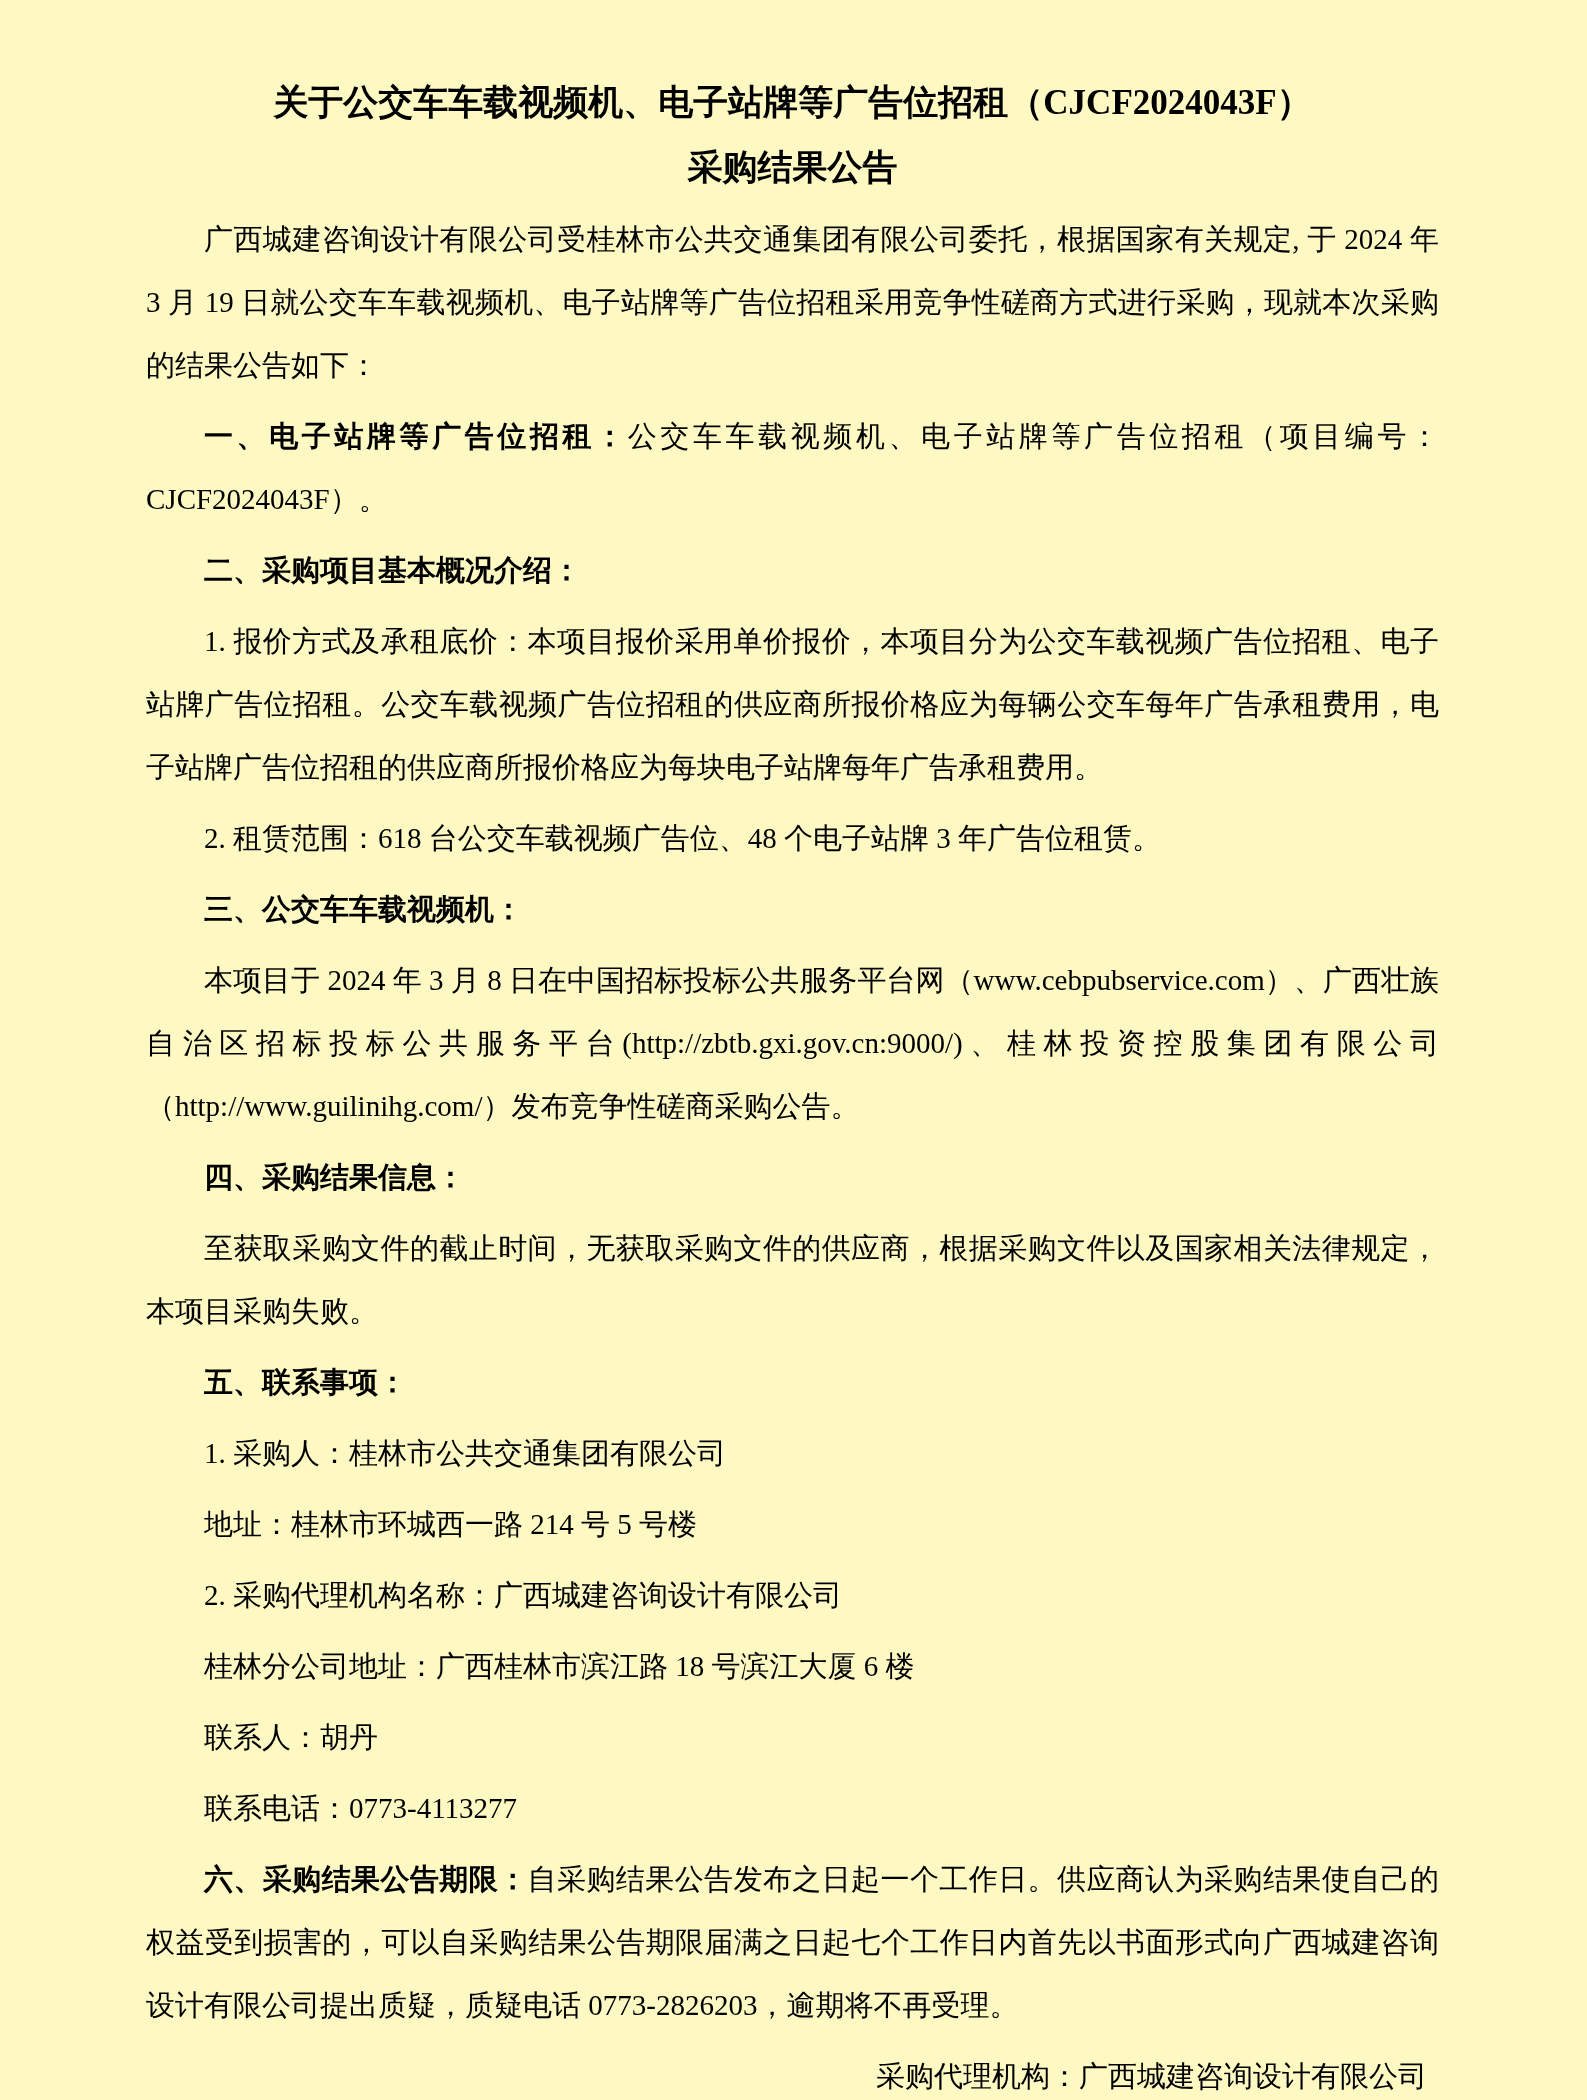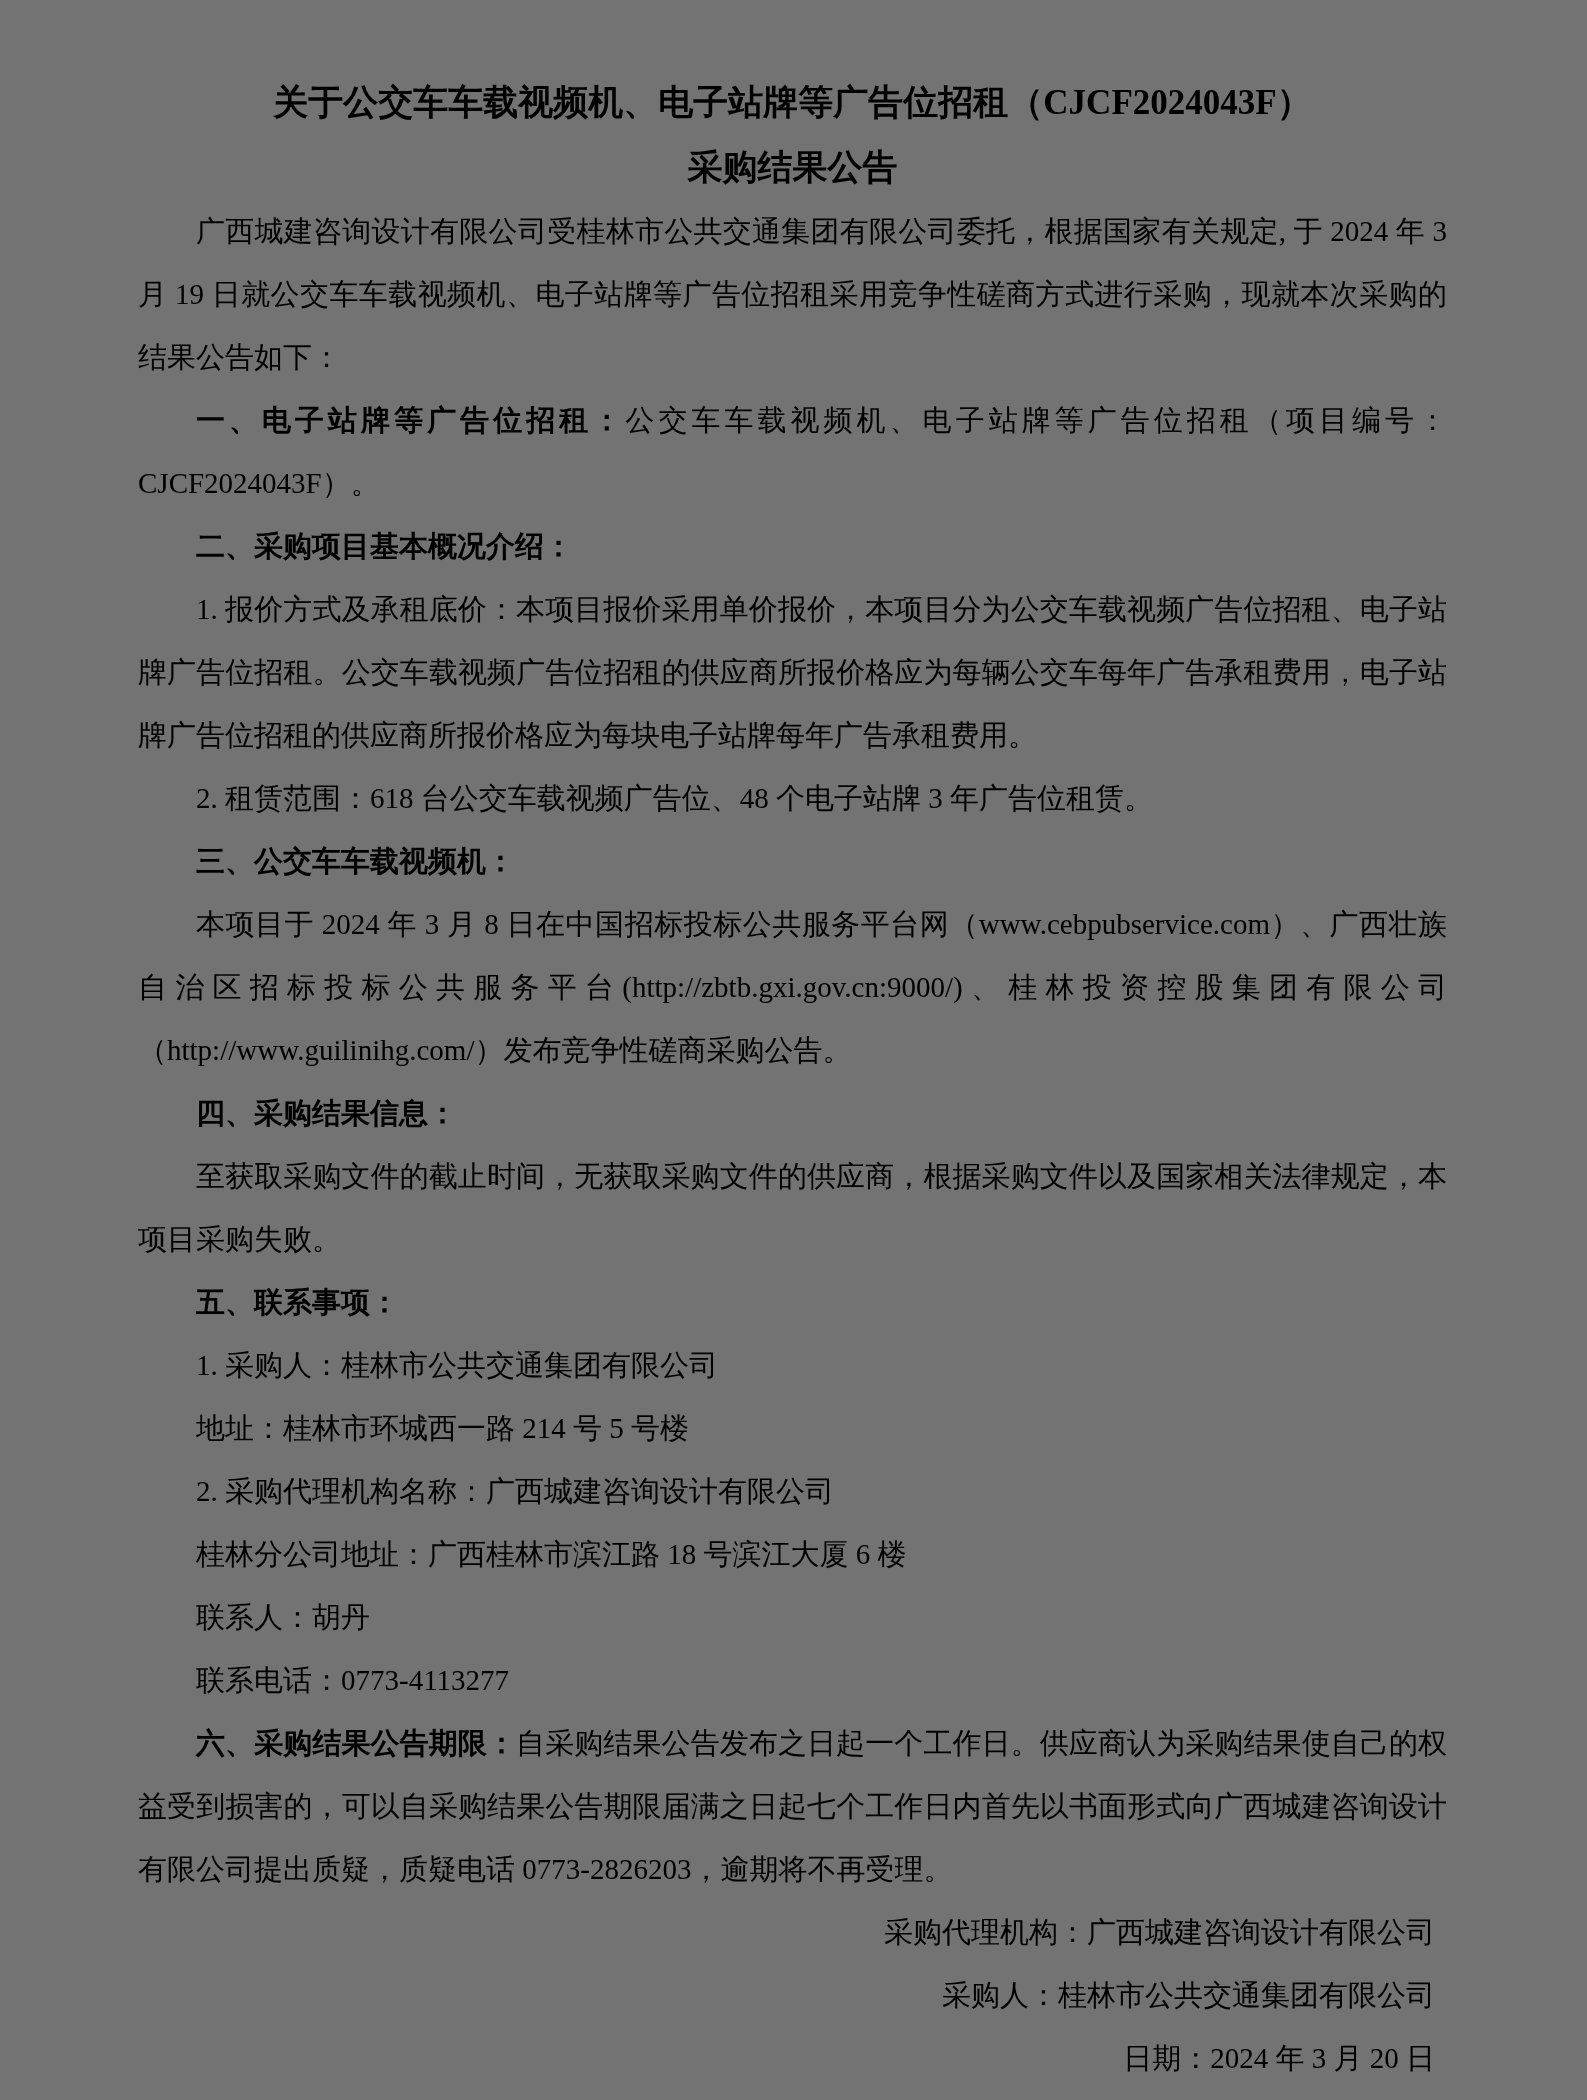--- a/index.html
+++ b/index.html
@@ -5,37 +5,37 @@
     html, body {
       margin: 0;
       padding: 0;
       background: #ffffff;
     }
     .page {
       position: relative;
       width: 1587px;
       height: 2100px;
       box-sizing: border-box;
-      background: #737373;
+      background: #fef9c3;
       color: #000000;
       padding: 70px 140px 0 138px;
       font-family: "Liberation Serif", "DejaVu Serif", serif;
       font-size: 29px;
       line-height: 63px;
       overflow: hidden;
     }
     .doc-title {
       margin: 0;
       font-size: 35px;
       font-weight: 700;
       text-align: center;
       line-height: 65px;
     }
     .page p {
-      margin: 0;
+      margin: 8px;
       text-align: justify;
     }
     .indent {
       text-indent: 58px;
     }
     .bold {
       font-weight: 700;
     }
     .sig {
       text-align: right !important;

